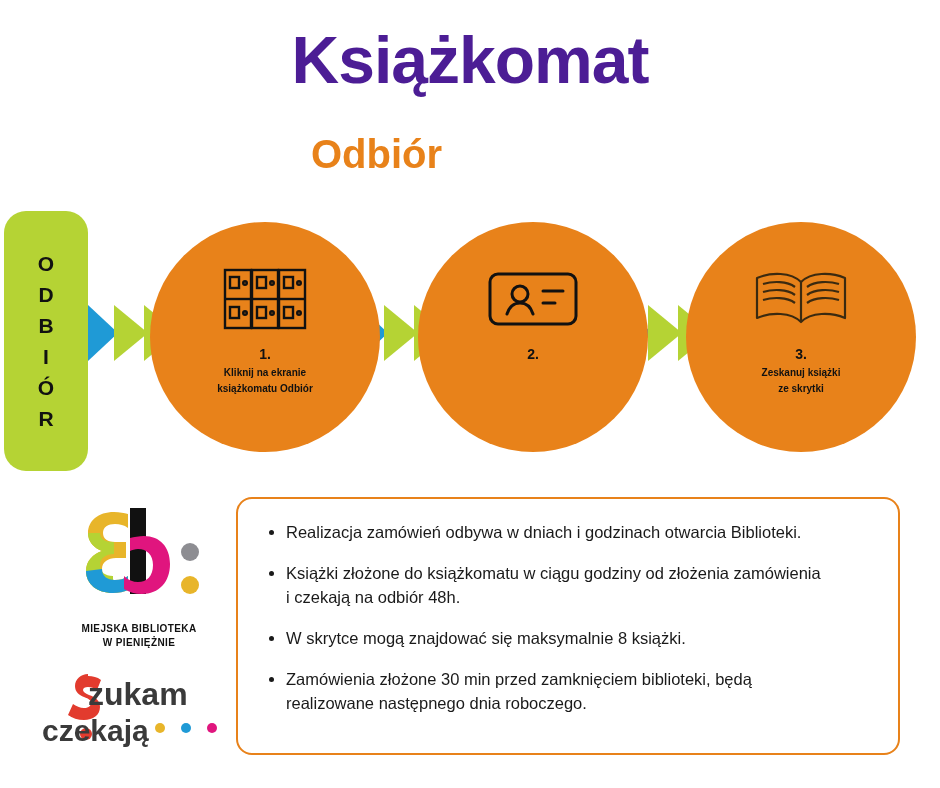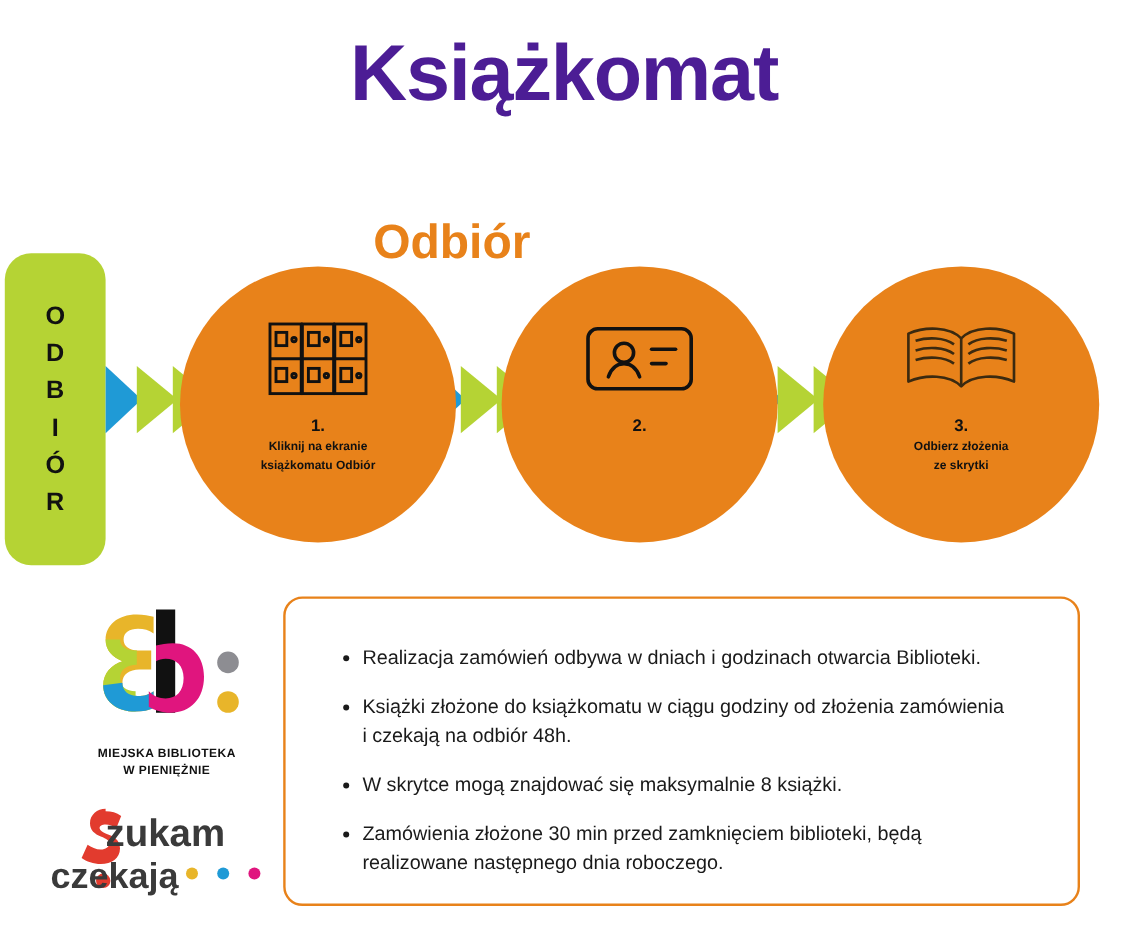--- a/index.html
+++ b/index.html
@@ -32,21 +32,20 @@
   #subtitle {
     position: absolute;
     top: 133px;
     left: 0;
     width: 753px;
     text-align: center;
     font-size: 40px;
     font-weight: bold;
     color: #e8821a;
     line-height: 1.05;
-    margin-top: 48px;
   }
 
   
   #vertical-label {
     position: absolute;
     left: 4px;
     top: 211px;
     width: 84px;
     height: 260px;
     background: #b5d334;
@@ -138,21 +137,21 @@
     left: 236px;
     top: 497px;
     width: 664px;
     height: 258px;
     border: 2px solid #e8821a;
     border-radius: 16px;
     box-sizing: border-box;
     padding: 22px 26px 10px 26px;
   }
   #notes-list {
-    margin: 16px;
+    margin: 0;
     padding-left: 22px;
     list-style: disc;
   }
   #notes-list li {
     font-size: 16.5px;
     line-height: 1.45;
     margin-bottom: 17px;
     color: #1a1a1a;
     white-space: pre-line;
   }
@@ -283,21 +282,21 @@
       <line x1="52" y1="14" x2="52" y2="54"></line>
       <path d="M14 16c10-3 24-3 32 3"></path>
       <path d="M14 24c10-3 24-3 32 3"></path>
       <path d="M14 32c10-3 24-3 32 3"></path>
       <path d="M90 16c-10-3-24-3-32 3"></path>
       <path d="M90 24c-10-3-24-3-32 3"></path>
       <path d="M90 32c-10-3-24-3-32 3"></path>
     </svg>
   </div>
   <div class="step-num">3.</div>
-  <div class="step-text">Odbierz złożenia
+  <div class="step-text">Zeskanuj książki
 ze skrytki</div>
 </div>
 
 <div id="notes-box">
   <ul id="notes-list">
     <li>Realizacja zamówień odbywa w dniach i godzinach otwarcia Biblioteki.</li>
     <li>Książki złożone do książkomatu w ciągu godziny od złożenia zamówienia
  i czekają na odbiór 48h.</li>
     <li>W skrytce mogą znajdować się maksymalnie 8 książki.</li>
     <li>Zamówienia złożone 30 min przed zamknięciem biblioteki, będą

